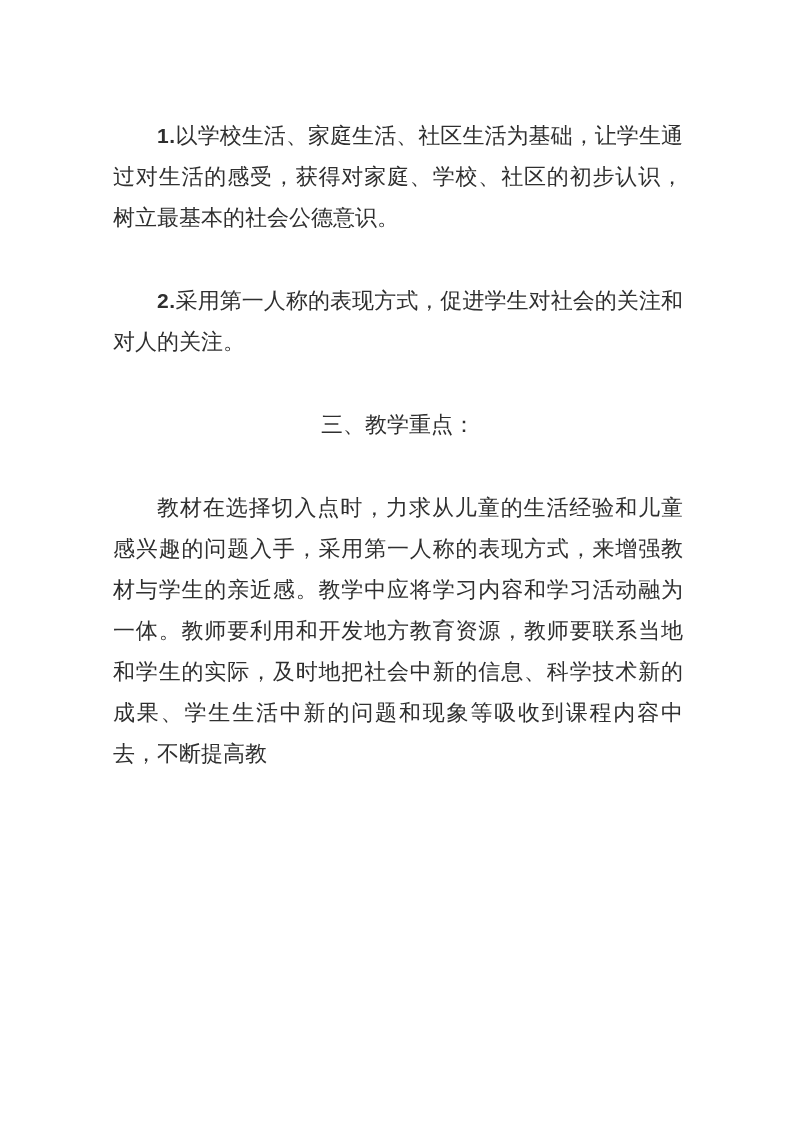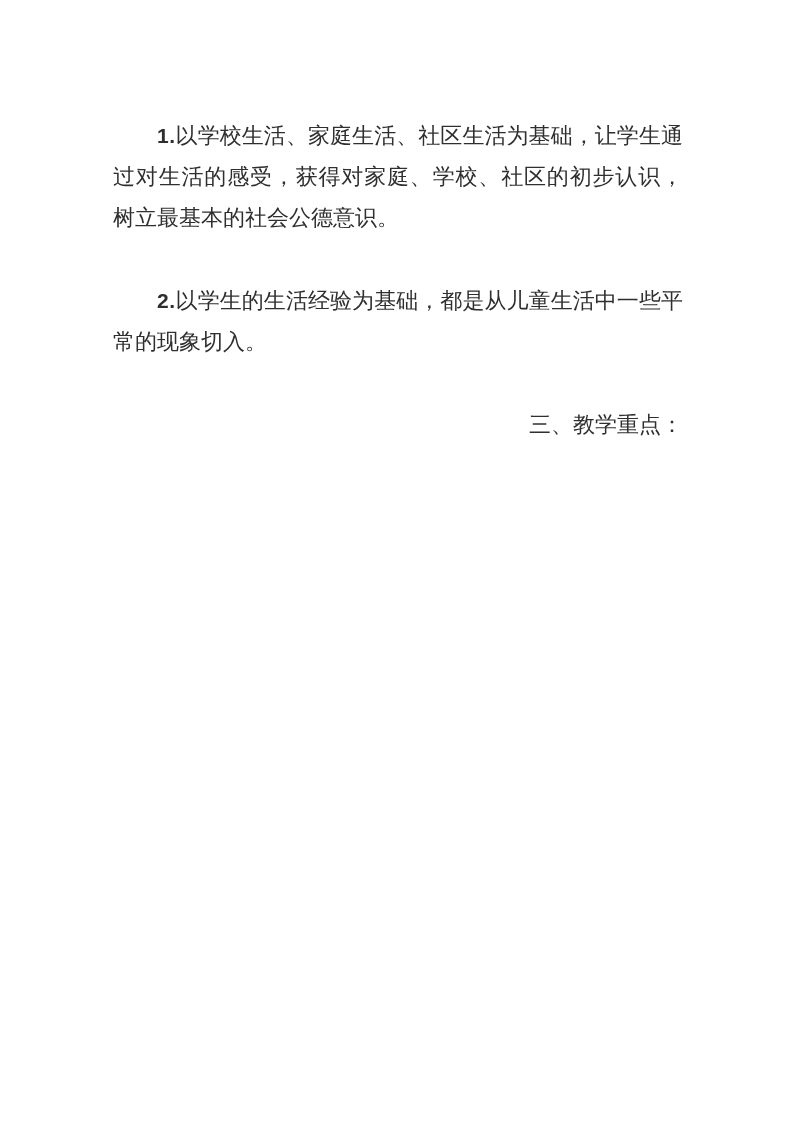--- a/index.html
+++ b/index.html
@@ -28,30 +28,31 @@
     word-break: break-all;
   }
   .para .num {
     font-family: "Liberation Sans", "DejaVu Sans", sans-serif;
     font-weight: bold;
     font-size: 21px;
     letter-spacing: 0.5px;
   }
   .heading {
     text-indent: 0;
-    text-align: right;
+    text-align: center;
   }
 </style>
 </head>
 <body>
 
 <div class="page">
 
   <p class="para"><span class="num">1.</span><span>以学校生活、家庭生活、社区生活为基础，让学生通过对生活的感受，获得对家庭、学校、社区的初步认识，树立最基本的社会公德意识。</span></p>
 
-  <p class="para"><span class="num">2.</span><span>以学生的生活经验为基础，都是从儿童生活中一些平常的现象切入。</span></p>
+  <p class="para"><span class="num">2.</span><span>采用第一人称的表现方式，促进学生对社会的关注和对人的关注。</span></p>
 
 
 
   <p class="para heading">三、教学重点：</p>
 
+  <p class="para">教材在选择切入点时，力求从儿童的生活经验和儿童感兴趣的问题入手，采用第一人称的表现方式，来增强教材与学生的亲近感。教学中应将学习内容和学习活动融为一体。教师要利用和开发地方教育资源，教师要联系当地和学生的实际，及时地把社会中新的信息、科学技术新的成果、学生生活中新的问题和现象等吸收到课程内容中去，不断提高教</p>
 
 </div>
 
 </body></html>

